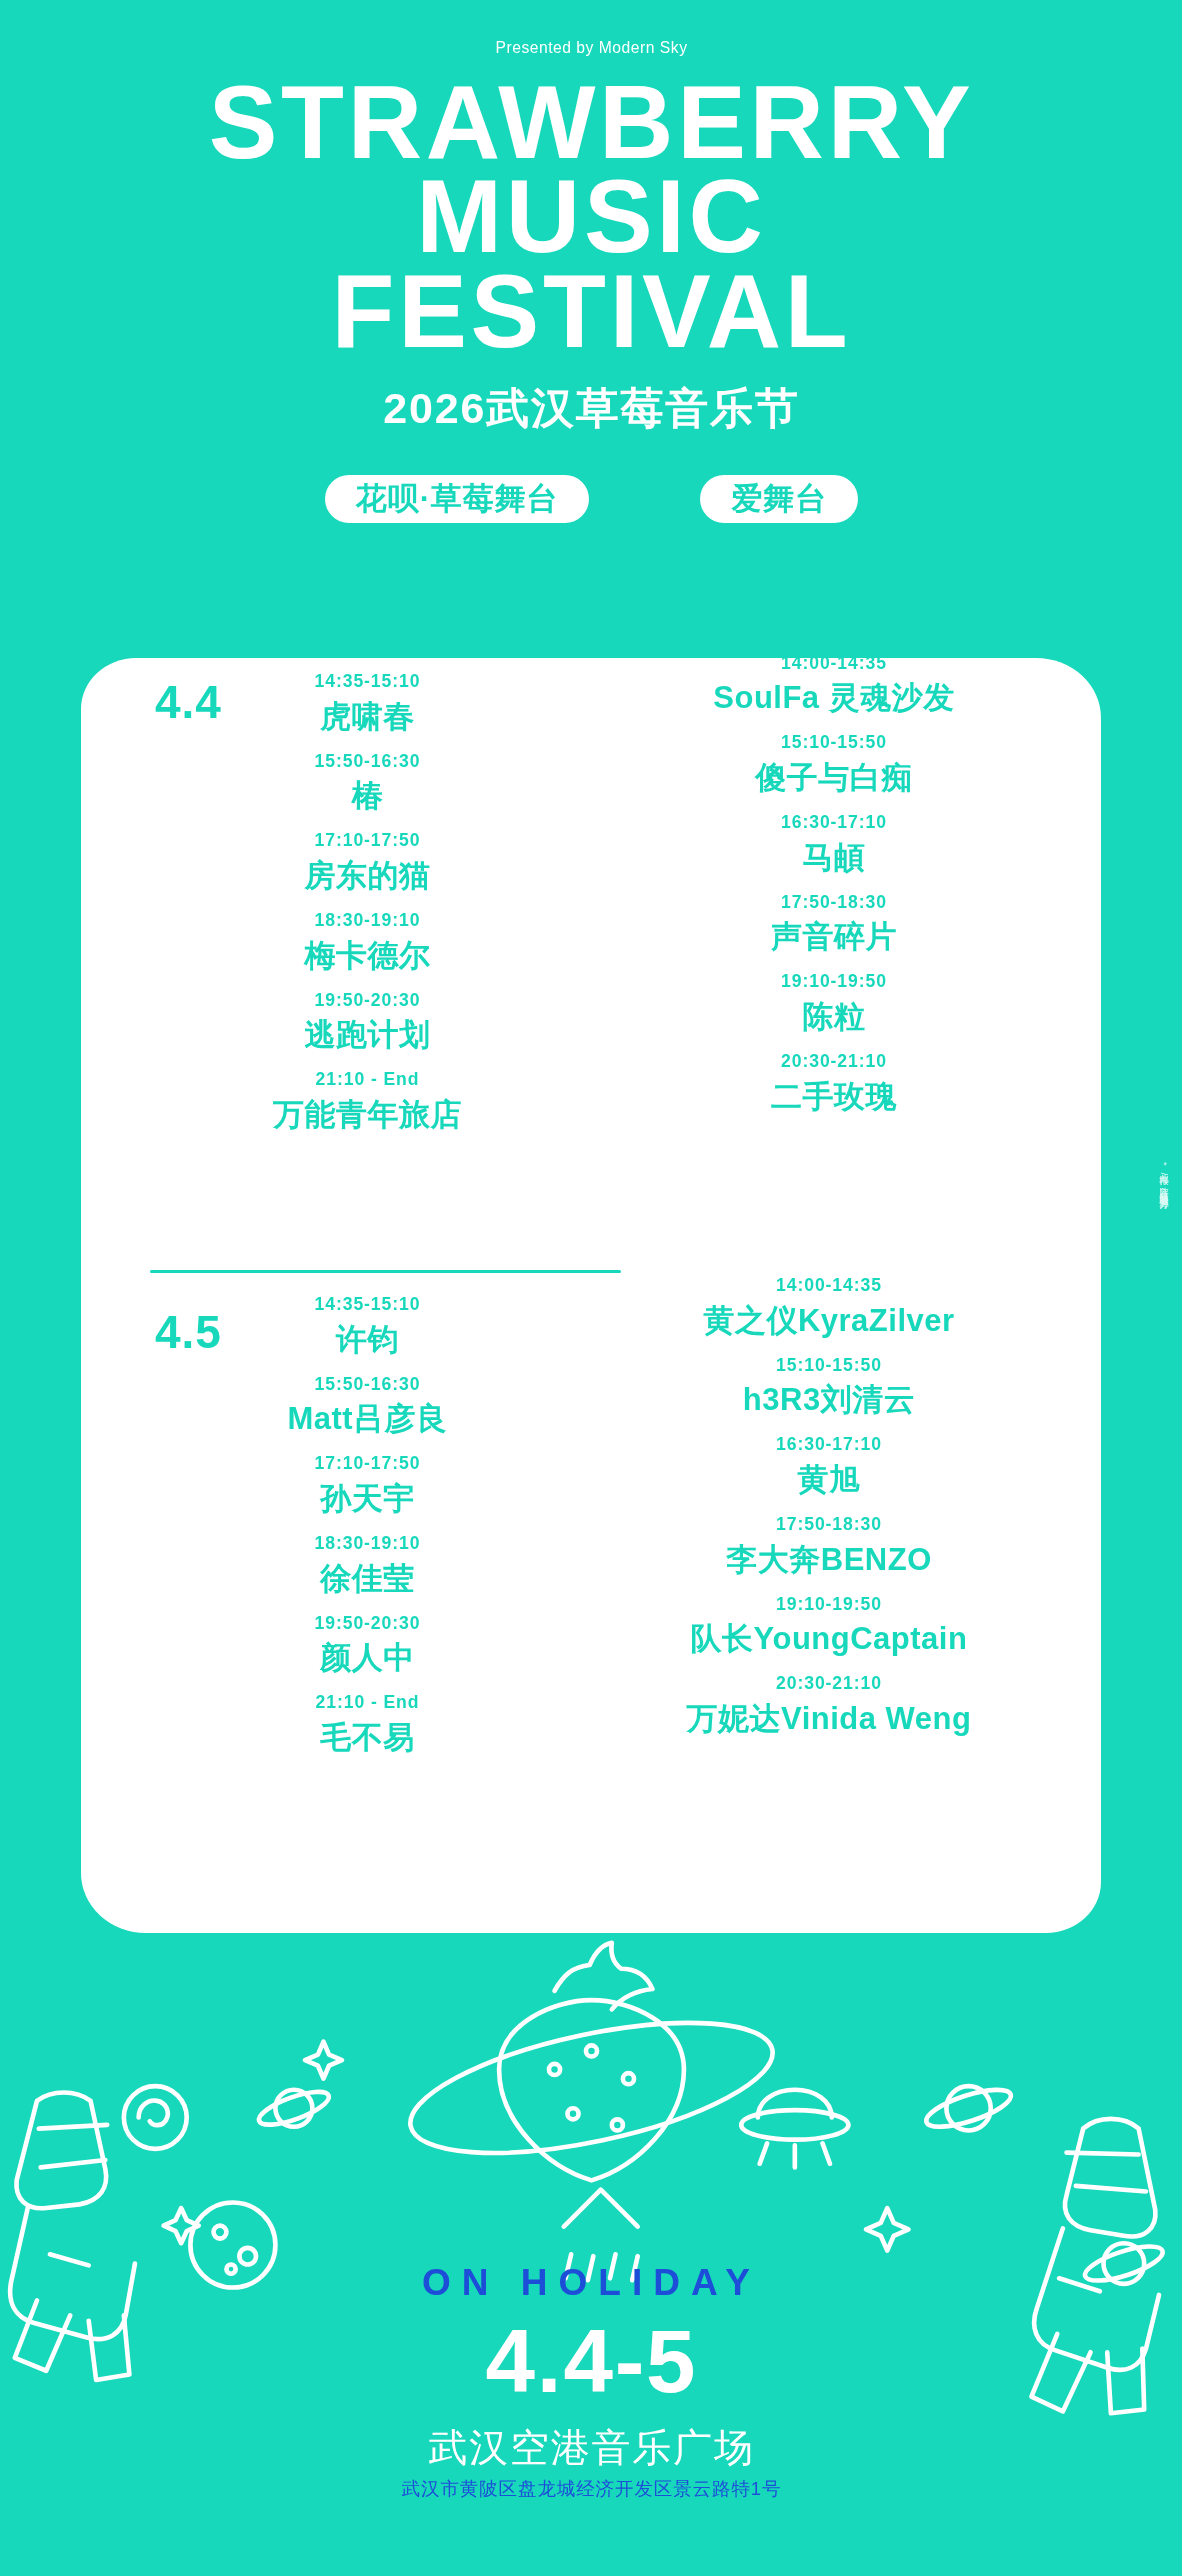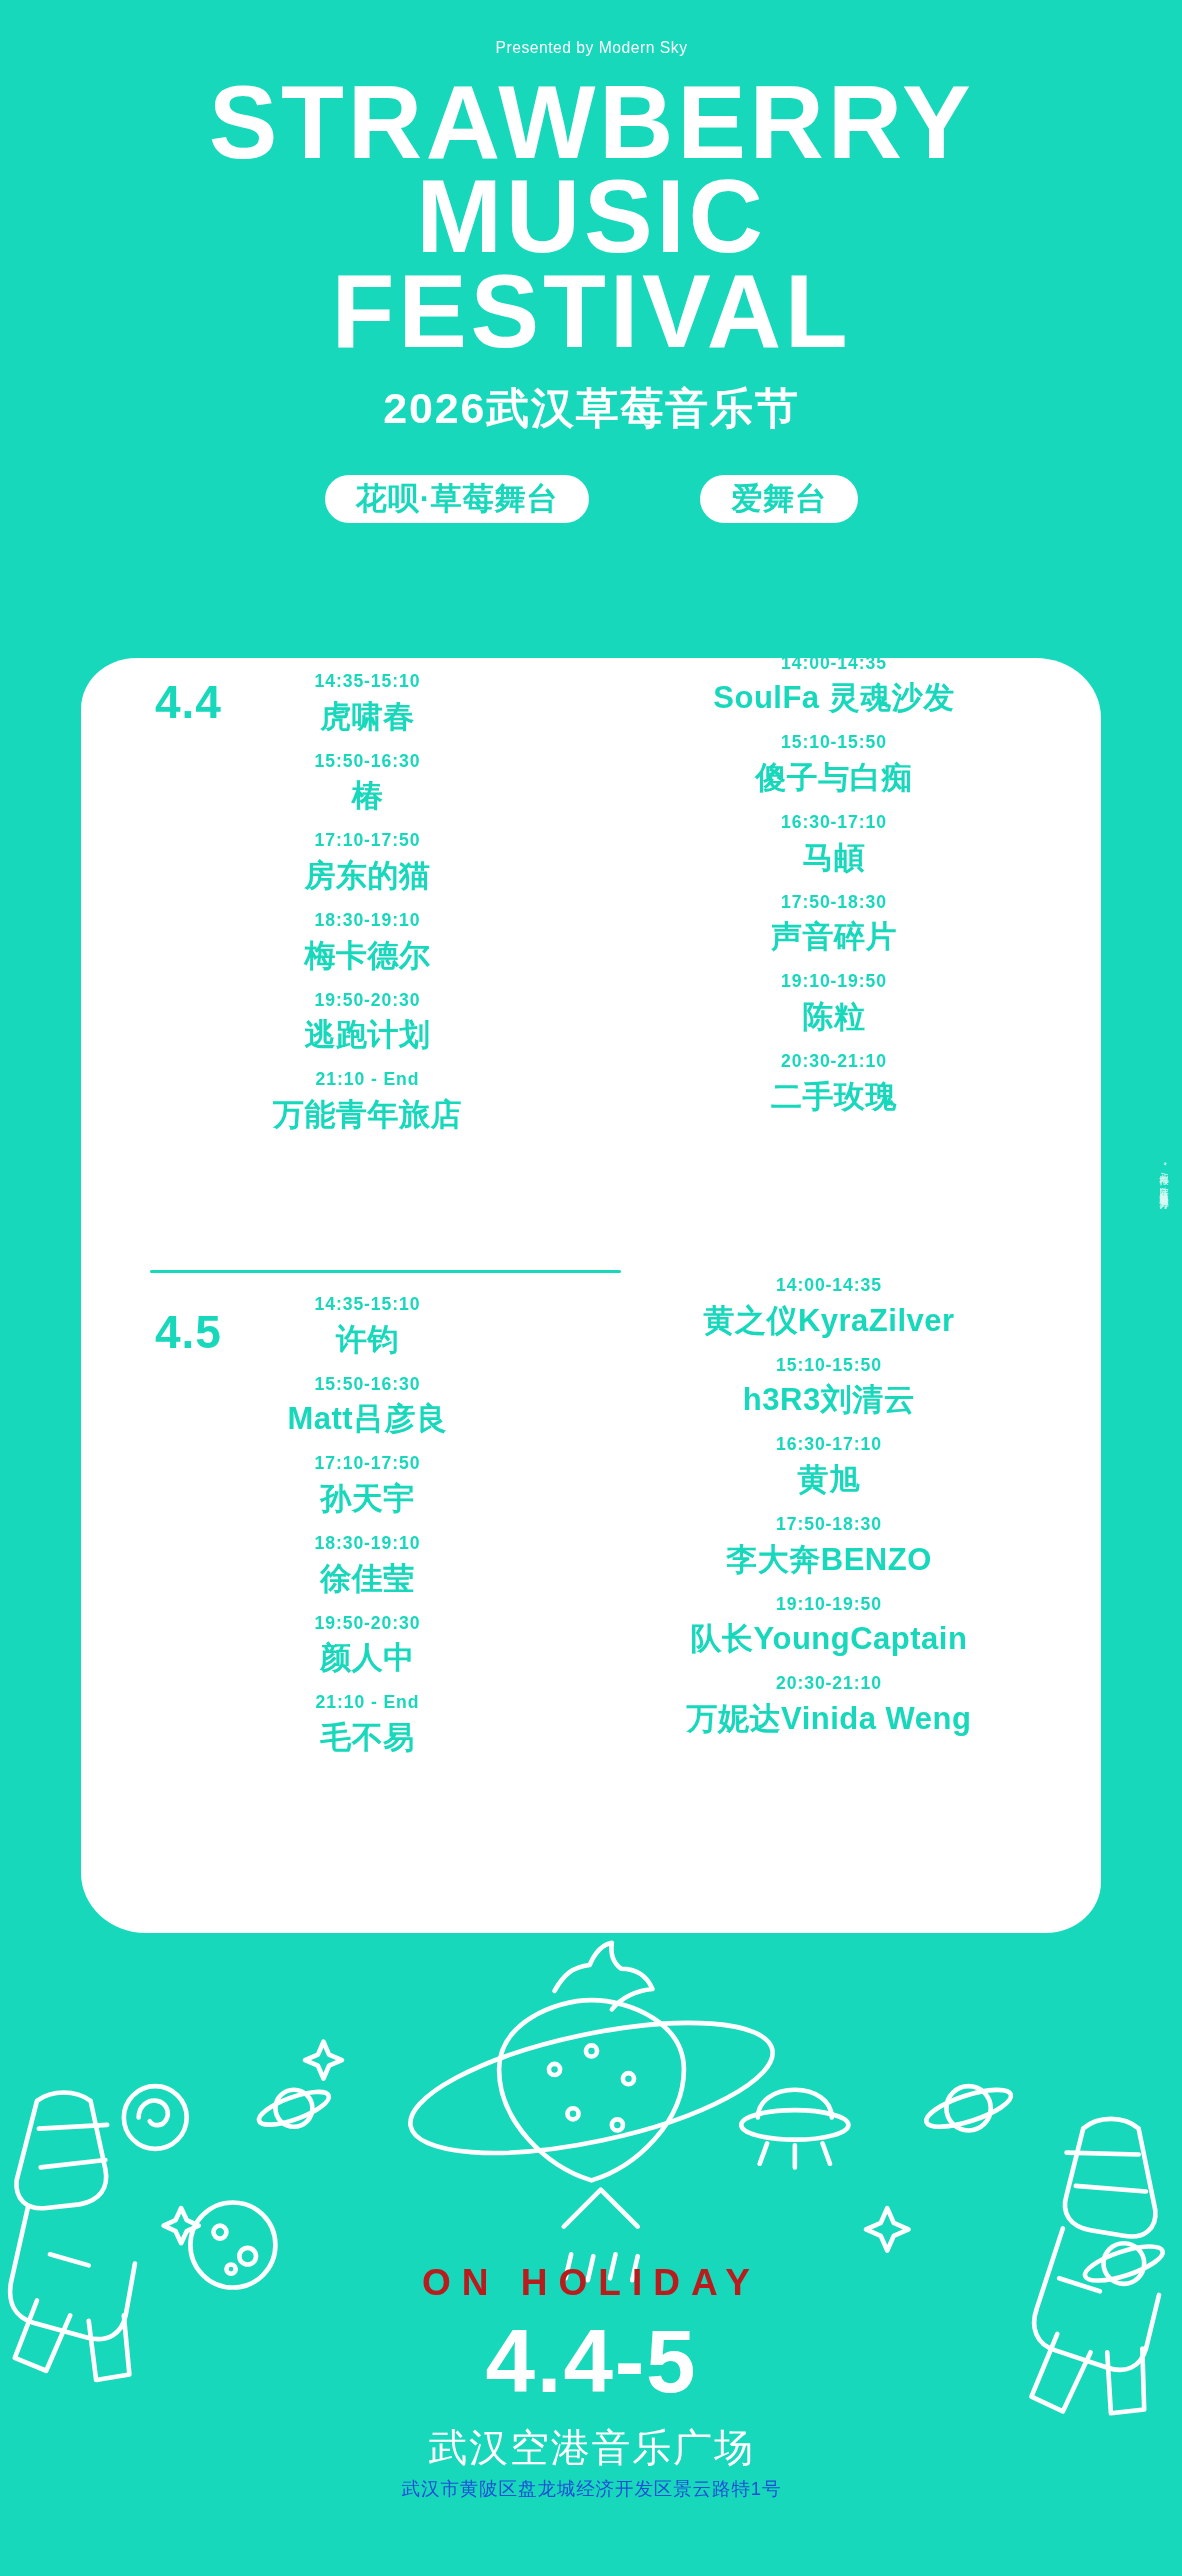--- a/index.html
+++ b/index.html
@@ -145,21 +145,21 @@
   }
 
   .footer {
     position: absolute;
     left: 0;
     width: 1183px;
     text-align: center;
   }
   .on-holiday {
     top: 2262px;
-    color: #b91c1c;
+    color: #1d4ed8;
     font-size: 37px;
     font-weight: 900;
     letter-spacing: 11px;
   }
   .big-date {
     top: 2310px;
     color: #ffffff;
     font-size: 89px;
     font-weight: 900;
     letter-spacing: 1.8px;

